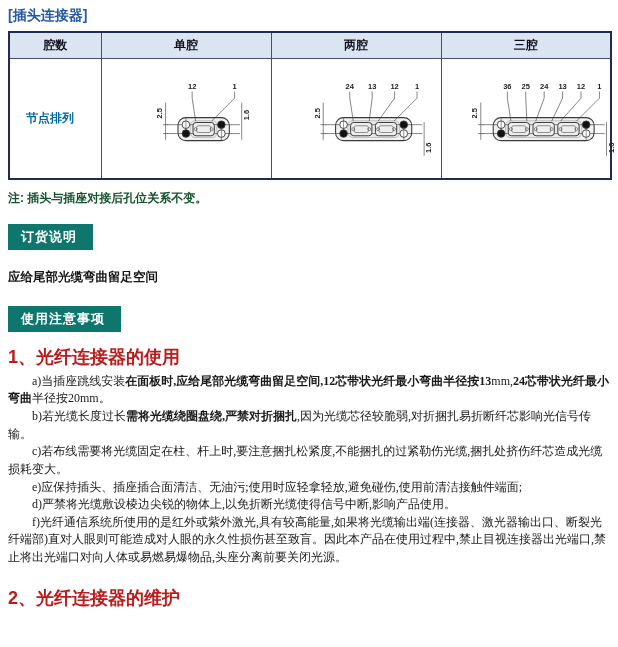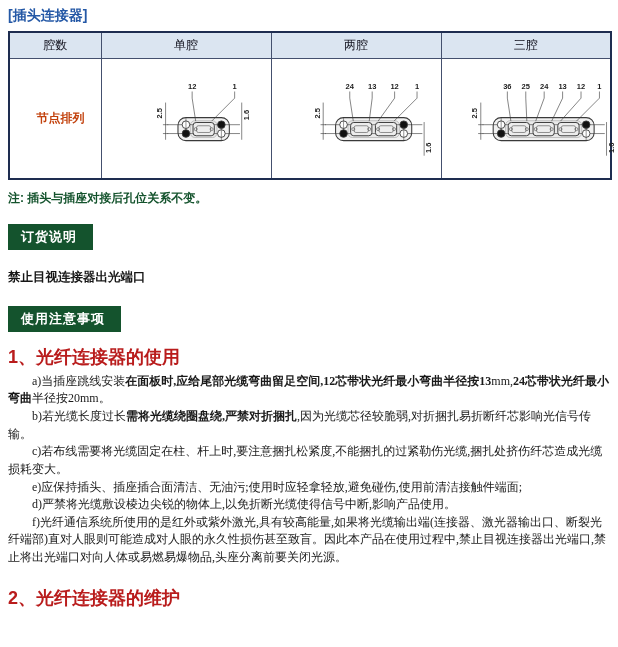--- a/index.html
+++ b/index.html
@@ -5,29 +5,29 @@
   html,body{margin:0;padding:0;background:#fff;}
   body{width:618px;height:647px;overflow:hidden;
        font-family:"Liberation Sans","DejaVu Sans",sans-serif;color:#161616;}
   .page{padding:5px 8px 0 8px;}
 
   .doc-title{color:#2458a6;font-size:14px;font-weight:bold;margin:2px 0 6px 0;}
 
   table.conn{border-collapse:collapse;table-layout:fixed;width:602px;
              border:2px solid #1e2d50;}
   table.conn th{background:#dbe5f1;border:1px solid #44506e;font-size:12px;
-                font-weight:normal;color:#10101c;padding:4px 0;}
+                font-weight:bold;color:#10101c;padding:4px 0;}
   table.conn td{border:1px solid #44506e;background:#fff;padding:16px;}
-  td.rowlabel{font-weight:bold;font-size:12px;text-align:right;color:#c2410c;}
+  td.rowlabel{font-weight:bold;font-size:12px;text-align:left;color:#0369a1;}
   tbody td{height:87px;vertical-align:middle;text-align:center;}
   td svg{display:block;margin:0 auto;}
 
   .note{color:#14532d;font-weight:bold;font-size:12px;margin:10px 0 0 0;}
 
-  .badge{display:inline-block;background:#14532d;color:#ffffff;font-weight:bold;
+  .badge{display:inline-block;background:#0f766e;color:#ffffff;font-weight:bold;
          font-size:13px;padding:4px 16px 4px 13px;letter-spacing:1px;}
   .badge-wrap1{margin-top:17px;}
   .badge-wrap2{margin-top:19px;}
 
   .serif{font-family:"Liberation Serif","DejaVu Serif",serif;}
   .intro{font-size:12.5px;font-weight:bold;margin:18px 0 2px 0;line-height:1.5;}
   .ord-item{font-size:12.5px;font-weight:bold;line-height:1.5;}
 
   .subhead{color:#b91c1c;font-size:18px;font-weight:bold;margin:13px 0 4px 0;}
   .body-p{font-size:12px;line-height:1.47;margin:0;text-indent:2em;color:#1a1a1a;}
@@ -169,21 +169,21 @@
       </tr>
     </tbody>
   </table>
 
   <p class="note">注: 插头与插座对接后孔位关系不变。</p>
 
   <div class="badge-wrap1">
     <span class="badge">订货说明</span>
   </div>
 
-  <p class="intro serif">禁止目视连接器出光端口</p>
+  <p class="intro serif">应给尾部光缆弯曲留足空间</p>
 
   <div class="badge-wrap2">
     <span class="badge">使用注意事项</span>
   </div>
 
   <div id="usage-sections">
       <div class="subhead">1、光纤连接器的使用</div>
       <p class="body-p serif"><span>a)当插座跳线安装</span><span class="bseg">在面板时,应给尾部光缆弯曲留足空间,12芯带状光纤最小弯曲半径按13</span><span>mm,</span><span class="bseg">24芯带状光纤最小弯曲</span><span>半径按20mm。</span></p>
       <p class="body-p serif"><span>b)若光缆长度过长</span><span class="bseg">需将光缆绕圈盘绕,严禁对折捆扎</span><span>,因为光缆芯径较脆弱,对折捆扎易折断纤芯影响光信号传输。</span></p>
       <p class="body-p serif"><span>c)若布线需要将光缆固定在柱、杆上时,要注意捆扎松紧度,不能捆扎的过紧勒伤光缆,捆扎处挤伤纤芯造成光缆损耗变大。</span></p>

